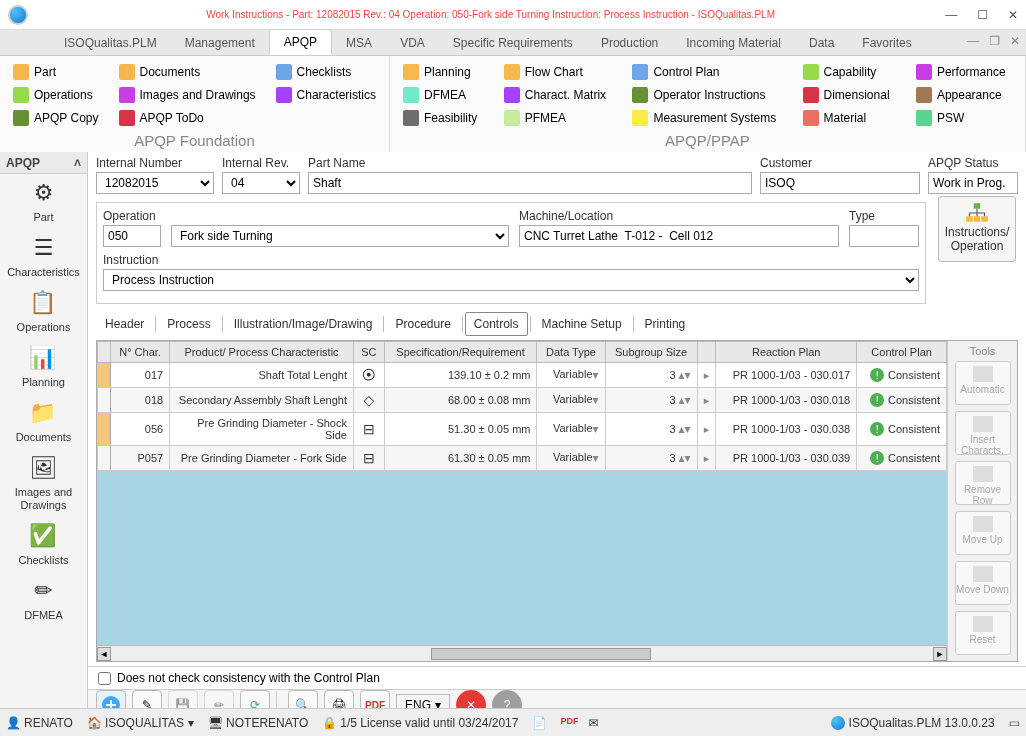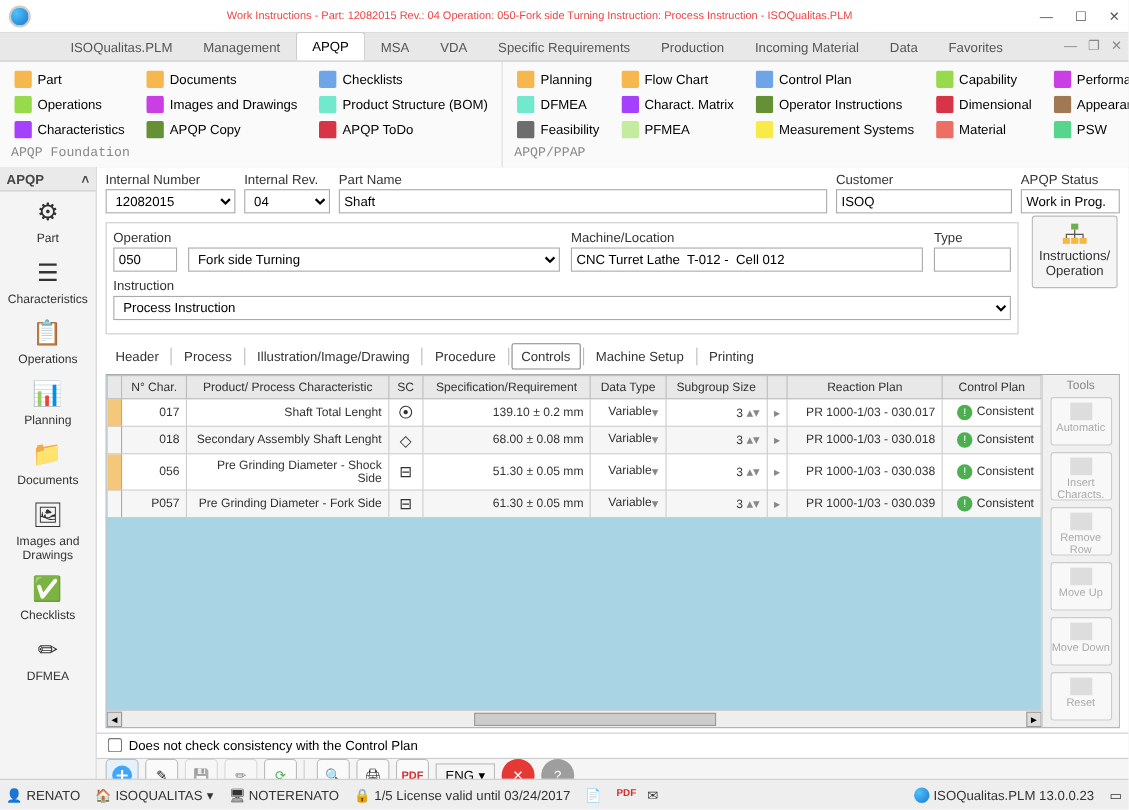--- a/index.html
+++ b/index.html
@@ -13,21 +13,21 @@
 
 
 .menutabs { height: 26px; background: #e8e8e8; display: flex; align-items: flex-end; padding-left: 50px; gap: 0; border-bottom: 1px solid #ccc; position: relative;}
 .menutabs .mtab { padding: 5px 14px; color: #555; cursor: pointer; }
 .menutabs .mtab.active { background: #fff; border: 1px solid #ccc; border-bottom: 1px solid #fff; border-radius: 3px 3px 0 0; color: #000; }
 .menutabs .rightctrls { position:absolute; right:6px; top:4px; color:#888; display:flex; gap:10px; }
 
 
 .ribbon { background: #fafafa; border-bottom: 1px solid #ccc; display: flex; }
 .ribbon-group { padding: 6px 10px; border-right: 1px solid #ddd; }
-.ribbon-group-title { text-align:left; color:#888; font-size:12px; margin-top:4px;font-family:Liberation Mono, monospace;}
+.ribbon-group-title { text-align:center; color:#888; font-size:15px; margin-top:4px;}
 .ribbon-items { display: grid; grid-template-columns: repeat(3, auto); gap: 3px 14px; }
 .ribbon-item { display: flex; align-items: center; gap: 5px; padding: 2px 3px; white-space: nowrap; cursor:pointer; }
 .ribbon-item .ri-icon { width: 16px; height: 16px; display:inline-block; }
 .ribbon-group.ppap .ribbon-items { grid-template-columns: repeat(5, auto); }
 
 
 .left-sidebar { position:absolute; left:0; top:152px; width:88px; bottom:28px; background:#f4f4f4; border-right:1px solid #ccc; }
 .left-sidebar .hdr { height:22px; background:#eaeaea; border-bottom:1px solid #ccc; display:flex; align-items:center; padding:0 6px; font-weight:bold; color:#444;}
 .left-sidebar .items { display:flex; flex-direction:column; }
 .left-sidebar .item { text-align:center; padding:6px 2px; color:#333; cursor:pointer;}
@@ -78,21 +78,21 @@
 
 
 .actionbar { height:40px; border-top:1px solid #ccc; display:flex; align-items:center; padding:0 8px; gap:6px; background:#f5f5f5;}
 .actionbar .abtn { width:30px; height:30px; border:1px solid #bbb; border-radius:4px; background:#fafafa; display:flex; align-items:center; justify-content:center; cursor:pointer;}
 .actionbar .lang { border:1px solid #bbb; padding:3px 8px; display:flex; align-items:center; gap:4px;}
 .actionbar .bigred { width:30px; height:30px; border-radius:50%; background:#e53935; color:#fff; display:flex; align-items:center; justify-content:center; font-size:16px;}
 .actionbar .bighelp { width:30px; height:30px; border-radius:50%; background:#9e9e9e; color:#fff; display:flex; align-items:center; justify-content:center; font-size:16px;}
 .actionbar .lastchange { margin-left:20px; color:#333;}
 
 
-.chkrow { padding:4px 10px; display:flex; align-items:flex-start; gap:6px; border-top:1px solid #ccc;}
+.chkrow { padding:4px 10px; display:flex; align-items:center; gap:6px; border-top:1px solid #ccc;}
 
 
 .statusbar { position:absolute; left:0; right:0; bottom:0; height:28px; background:#eee; border-top:1px solid #ccc; display:flex; align-items:center; padding:0 6px; gap:14px; font-size:12px; color:#333;}
 .statusbar .sseg { display:flex; align-items:center; gap:4px;}
 .statusbar .spacer { flex:1; }
 .sico { width:14px; height:14px; display:inline-block;}
 
 svg { display:block; }
 input[type=text], select { font-family:inherit; font-size:12px; outline:none;}
 </style>
@@ -162,28 +162,20 @@
           </span>
           <span>Operations</span>
         </div>
         <div class="ribbon-item">
           <span class="ri-icon">
             <svg width="16" height="16">
               <rect width="16" height="16" rx="2" fill="#bd10e0" opacity="0.8"></rect>
             </svg>
           </span>
           <span>Images and Drawings</span>
-        </div>
-        <div class="ribbon-item">
-          <span class="ri-icon">
-            <svg width="16" height="16">
-              <rect width="16" height="16" rx="2" fill="#50e3c2" opacity="0.8"></rect>
-            </svg>
-          </span>
-          <span>Product Structure (BOM)</span>
         </div>
         <div class="ribbon-item">
           <span class="ri-icon">
             <svg width="16" height="16">
               <rect width="16" height="16" rx="2" fill="#9013fe" opacity="0.8"></rect>
             </svg>
           </span>
           <span>Characteristics</span>
         </div>
         <div class="ribbon-item">

